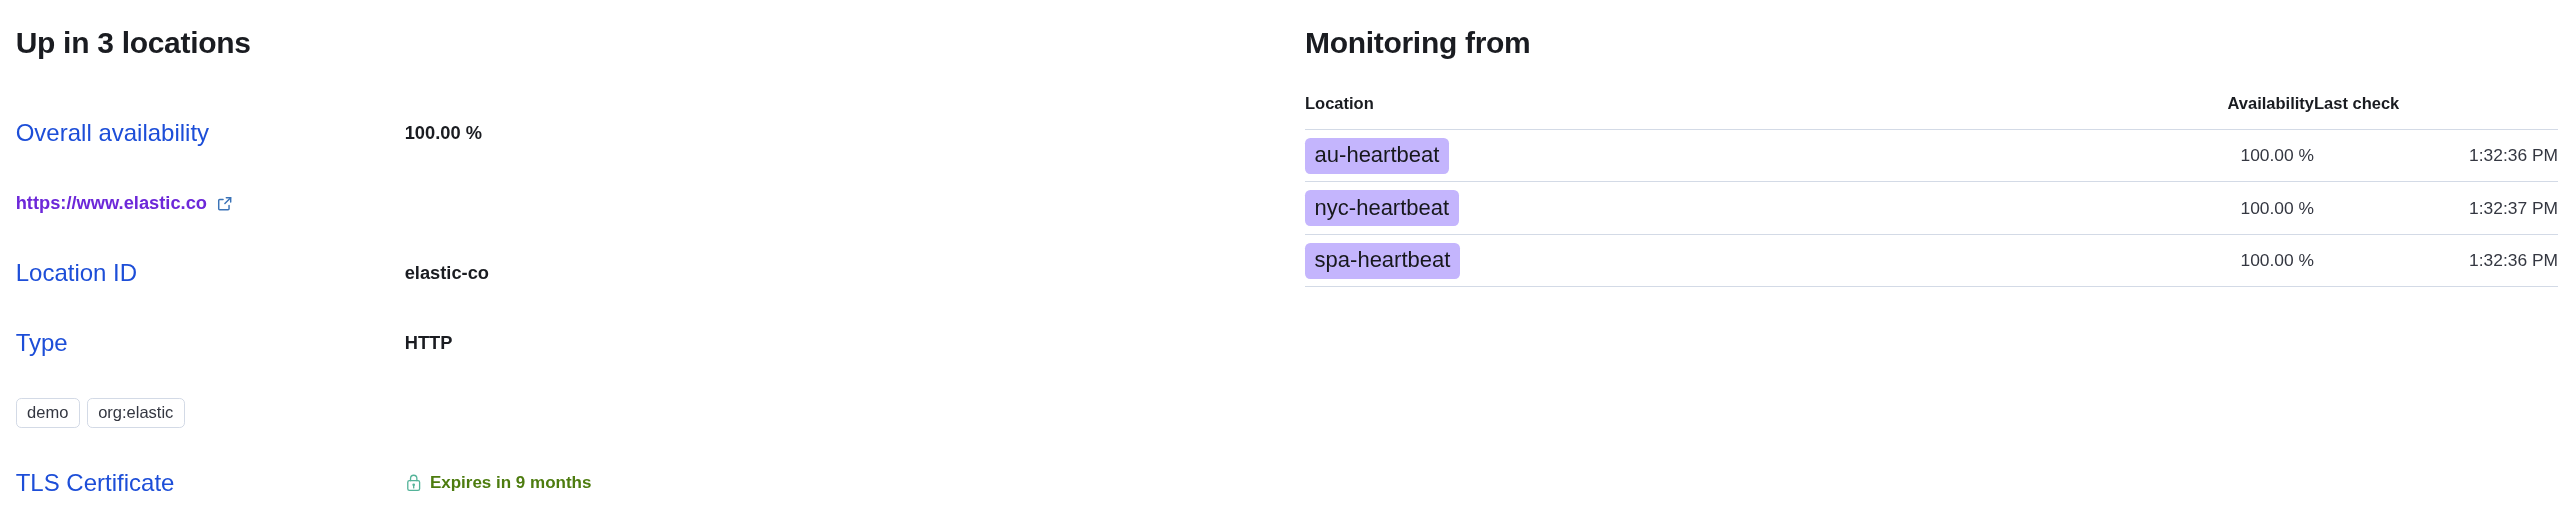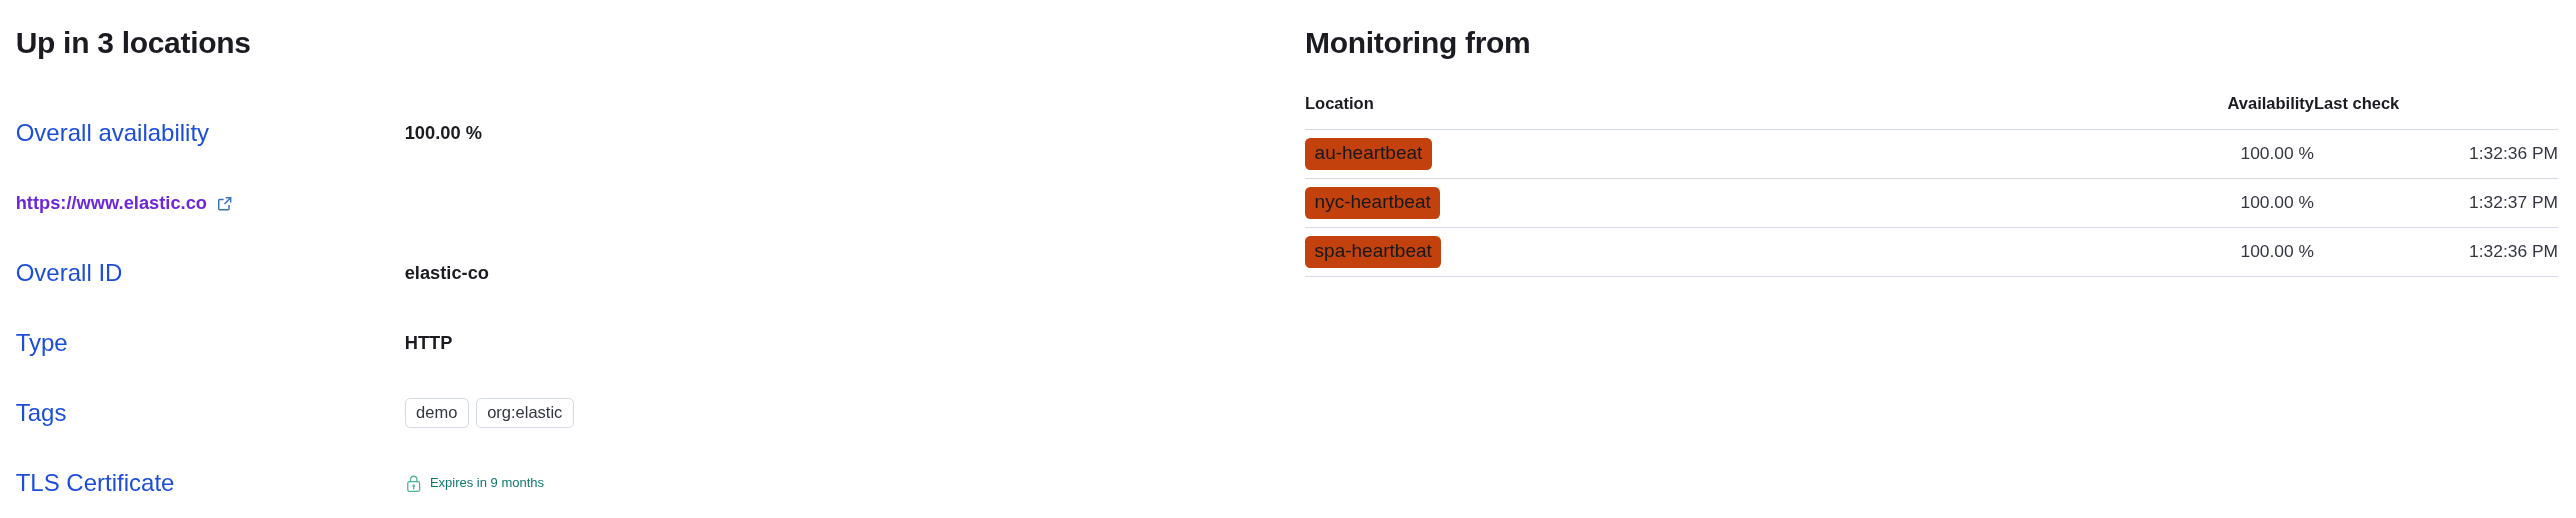--- a/index.html
+++ b/index.html
@@ -111,23 +111,23 @@
   }
 
   .lock-icon {
     display: inline-flex;
     align-items: center;
     position: relative;
     top: 0px;
   }
 
   .tls-text {
-    color: #0f766e;
-    font-weight: normal;
-    font-size: 13px;
+    color: #4d7c0f;
+    font-weight: bold;
+    font-size: 17px;
   }
 
   
   .right-panel {
     position: absolute;
     left: 1305px;
     top: 0;
     width: 1255px;
     height: 519px;
   }
@@ -163,23 +163,23 @@
     vertical-align: middle;
     line-height: 1.2;
   }
 
   .loc-table td.cell-location { text-align: left; }
   .loc-table td.cell-availability { text-align: right; }
   .loc-table td.cell-lastcheck { text-align: right; }
 
   .loc-badge {
     display: inline-block;
-    background: #c2410c;
+    background: #c4b5fd;
     color: #17181c;
-    font-size: 19px;
+    font-size: 22px;
     font-weight: normal;
     border-radius: 5.2px;
     padding: 4.4px 9.6px 5.2px 9.6px;
     line-height: 1.2;
     white-space: nowrap;
   }
 </style>
 </head>
 <body>
 
@@ -203,31 +203,30 @@
             <svg width="17.4" height="17.4" viewBox="0 0 16 16" fill="none" xmlns="http://www.w3.org/2000/svg">
               <path d="M9.5 2.5h4v4" stroke="#3b73b7" stroke-width="1.35" stroke-linecap="round" stroke-linejoin="round"></path>
               <path d="M13.5 2.5L8.2 7.8" stroke="#3b73b7" stroke-width="1.35" stroke-linecap="round" stroke-linejoin="round"></path>
               <path d="M12 9.6v3.1a0.9 0.9 0 0 1-0.9 0.9H3.4a0.9 0.9 0 0 1-0.9-0.9V5a0.9 0.9 0 0 1 0.9-0.9h3.1" stroke="#3b73b7" stroke-width="1.35" stroke-linecap="round" stroke-linejoin="round"></path>
             </svg>
           </span>
         </div>
       </div>
 
       <div class="meta-row">
-        <div class="meta-label">Overall ID</div>
+        <div class="meta-label">Location ID</div>
         <div class="meta-value">elastic-co</div>
       </div>
 
       <div class="meta-row">
         <div class="meta-label">Type</div>
         <div class="meta-value">HTTP</div>
       </div>
 
       <div class="meta-row">
-        <div class="meta-label">Tags</div>
         <div class="meta-value">
           <div class="tag-list">
             <span class="tag-pill">demo</span>
             <span class="tag-pill">org:elastic</span>
           </div>
         </div>
       </div>
 
       <div class="meta-row">
         <div class="meta-label">TLS Certificate</div>

